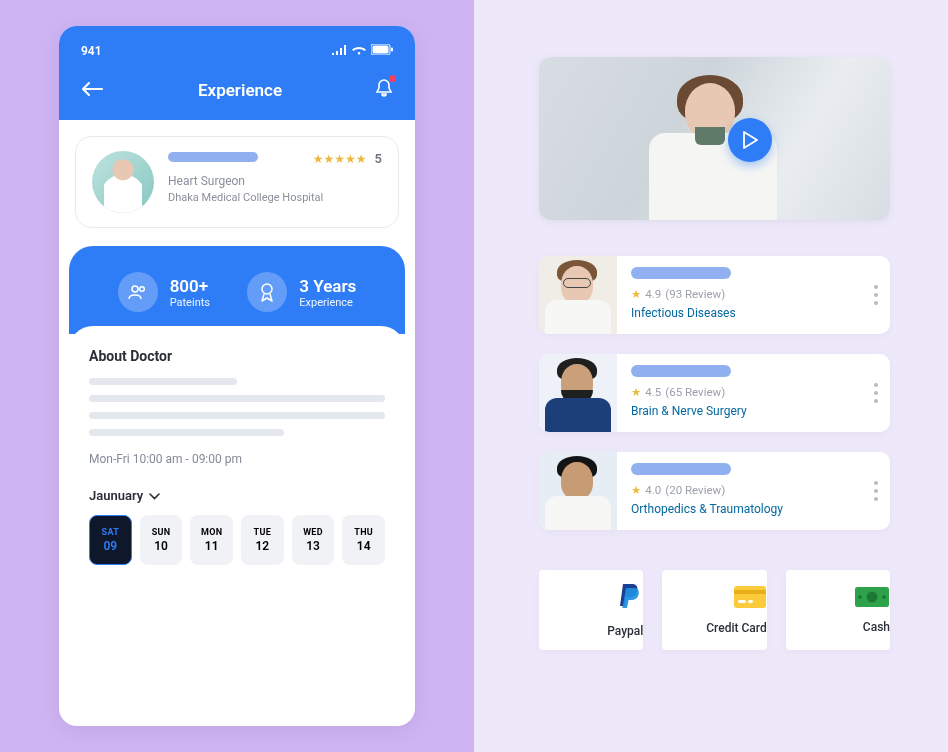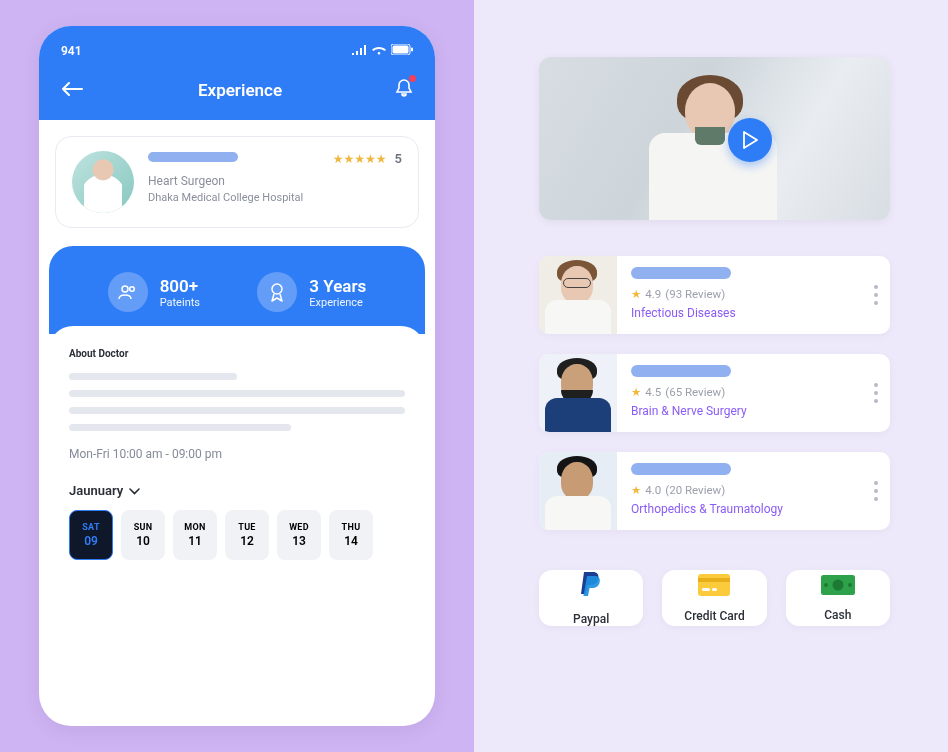--- a/index.html
+++ b/index.html
@@ -2,21 +2,21 @@
 <html><head>
 <meta charset="utf-8">
 <style>
   * { box-sizing: border-box; margin: 0; padding: 0; }
   body { font-family: -apple-system, BlinkMacSystemFont, 'Segoe UI', Roboto, sans-serif; }
   .canvas { width: 948px; height: 752px; display: flex; }
   .left-pane { width: 474px; height: 752px; background: #CFB4F4; display: flex; align-items: center; justify-content: center; }
   .right-pane { width: 474px; height: 752px; background: #EDE9FA; padding: 57px 58px 0 65px; }
 
   
-  .phone { width: 396px; height: 700px; background: #fff; border-radius: 32px; overflow: hidden; box-shadow: 0 4px 20px rgba(0,0,0,0.08); position: relative; }
+  .phone { width: 356px; height: 700px; background: #fff; border-radius: 18px; overflow: hidden; box-shadow: 0 4px 20px rgba(0,0,0,0.08); position: relative; }
   .phone-header { background: #2F7DF6; color: #fff; padding: 18px 22px 18px; }
   .status-bar { display: flex; justify-content: space-between; align-items: center; font-size: 12px; font-weight: 600; margin-bottom: 20px; }
   .status-icons { display: flex; align-items: center; gap: 5px; }
   .title-row { display: flex; align-items: center; justify-content: space-between; }
   .title-row .back { width: 24px; }
   .title-row .title { font-size: 17px; font-weight: 600; }
   .title-row .bell { position: relative; }
   .bell-dot { position:absolute; top:-3px; right:-3px; width:7px; height:7px; background:#F43F5E; border-radius:50%; }
 
   .phone-body { background:#fff; }
@@ -31,21 +31,21 @@
   .rating-row { display:flex; align-items:center; gap:5px; color:#EEB73D; font-size:12px; }
   .rating-row .num { color:#6F7480; font-weight:600; font-size:13px; margin-left:3px; }
 
   .blue-section { margin:18px 10px 0; background:#2F7DF6; color:#fff; border-radius:24px 24px 0 0; padding:26px 30px 22px; display:flex; justify-content:space-around; }
   .stat { display:flex; align-items:center; gap:12px; }
   .stat-icon { width:40px; height:40px; border-radius:50%; background:rgba(255,255,255,0.25); display:flex; align-items:center; justify-content:center; }
   .stat-num { font-size:17px; font-weight:600; }
   .stat-label { font-size:11px; opacity:0.92; }
 
   .content { margin:0 10px; background:#fff; border-radius:24px 24px 0 0; padding:22px 20px 0; position:relative; top:-8px; }
-  .section-h { font-size:10px; font-weight:700; color:#2B2F38; margin-bottom:14px; }
+  .section-h { font-size:14px; font-weight:700; color:#2B2F38; margin-bottom:14px; }
   .skel { height:7px; background:#E4E7EE; border-radius:4px; margin-bottom:10px; }
   .working-sub { font-size:12px; color:#848A98; margin-top:16px; }
   .month-row { display:flex; align-items:center; gap:6px; font-size:13px; font-weight:600; color:#2B2F38; margin-top:22px; margin-bottom:12px; }
 
   .dates { display:flex; gap:8px; }
   .date-chip { width:44px; height:50px; border-radius:8px; background:#F0F2F6; display:flex; flex-direction:column; align-items:center; justify-content:center; color:#000000; }
   .date-chip.active-outline { background:#0f172a; border:1.2px solid #2F7DF6; color:#2F7DF6; }
   .date-chip .dw { font-size:9px; font-weight:700; letter-spacing:0.3px; }
   .date-chip .dn { font-size:12px; font-weight:600; margin-top:2px; }
 
@@ -60,26 +60,26 @@
   .play-btn { position:absolute; right:118px; top:61px; width:44px; height:44px; background:#2F7DF6; border-radius:50%; display:flex; align-items:center; justify-content:center; box-shadow:0 4px 10px rgba(47,125,246,0.4); }
 
   .doc-list-card { margin-top:22px; background:#fff; border-radius:10px; height:78px; display:flex; align-items:stretch; position:relative; box-shadow:0 2px 8px rgba(0,0,0,0.04); overflow:hidden; }
   .doc-list-card + .doc-list-card { margin-top:20px; }
   .doc-thumb { width:78px; height:78px; background:#e8ecf5; position:relative; }
   .thumb-person { position:absolute; inset:0; }
   .doc-body { padding:11px 12px 0 14px; flex:1; }
   .docname-ph { height:12px; width:100px; background:#90B0F0; border-radius:6px; }
   .rating-line { display:flex; align-items:center; gap:4px; margin-top:8px; font-size:11.5px; color:#9CA0AB; }
   .rating-line .star { color:#F0B93B; }
-  .spec { font-size:12px; color:#8b5cf6; margin-top:5px; }
+  .spec { font-size:12px; color:#0369a1; margin-top:5px; }
   .more-dots { position:absolute; right:12px; top:50%; transform:translateY(-50%); display:flex; flex-direction:column; gap:4px; }
   .more-dots span { width:4px; height:4px; background:#B5BAC5; border-radius:50%; }
 
   .pay-row { display:flex; gap:19px; margin-top:40px; }
-  .pay-card { flex:1; background:#fff; border-radius:13px; height:56px; display:flex; flex-direction:column; align-items:center; justify-content:center; gap:8px; box-shadow:0 2px 8px rgba(0,0,0,0.04); }
+  .pay-card { flex:1; background:#fff; border-radius:4px; height:80px; display:flex; flex-direction:column; align-items:flex-end; justify-content:center; gap:8px; box-shadow:0 2px 8px rgba(0,0,0,0.04); }
   .pay-label { font-size:12px; color:#2B2F38; font-weight:500; }
 
   
   .t-face { position:absolute; left:22px; top:10px; width:32px; height:38px; background:#e8c8b3; border-radius:48% 48% 44% 44%; }
   .t-hair { position:absolute; left:18px; top:4px; width:40px; height:24px; border-radius:50% 50% 40% 40%; }
   .t-body { position:absolute; left:6px; bottom:0; width:66px; height:34px; border-radius:12px 12px 0 0; }
 </style>
 </head>
 <body>
 

